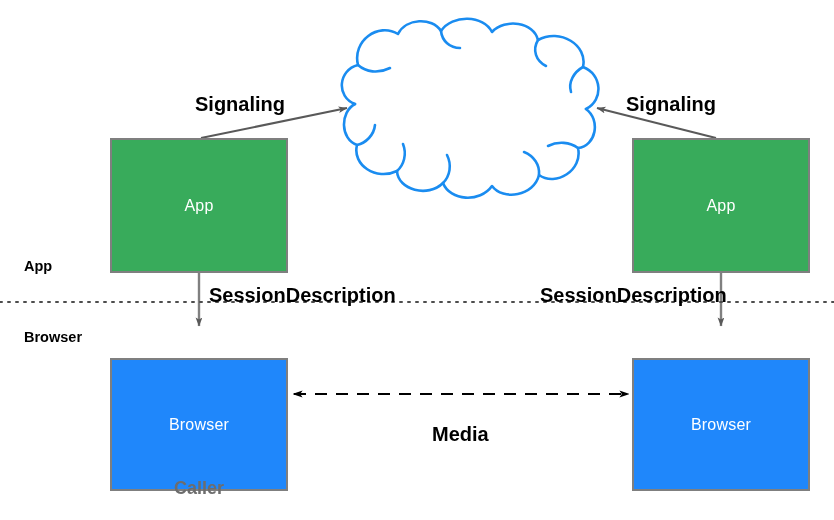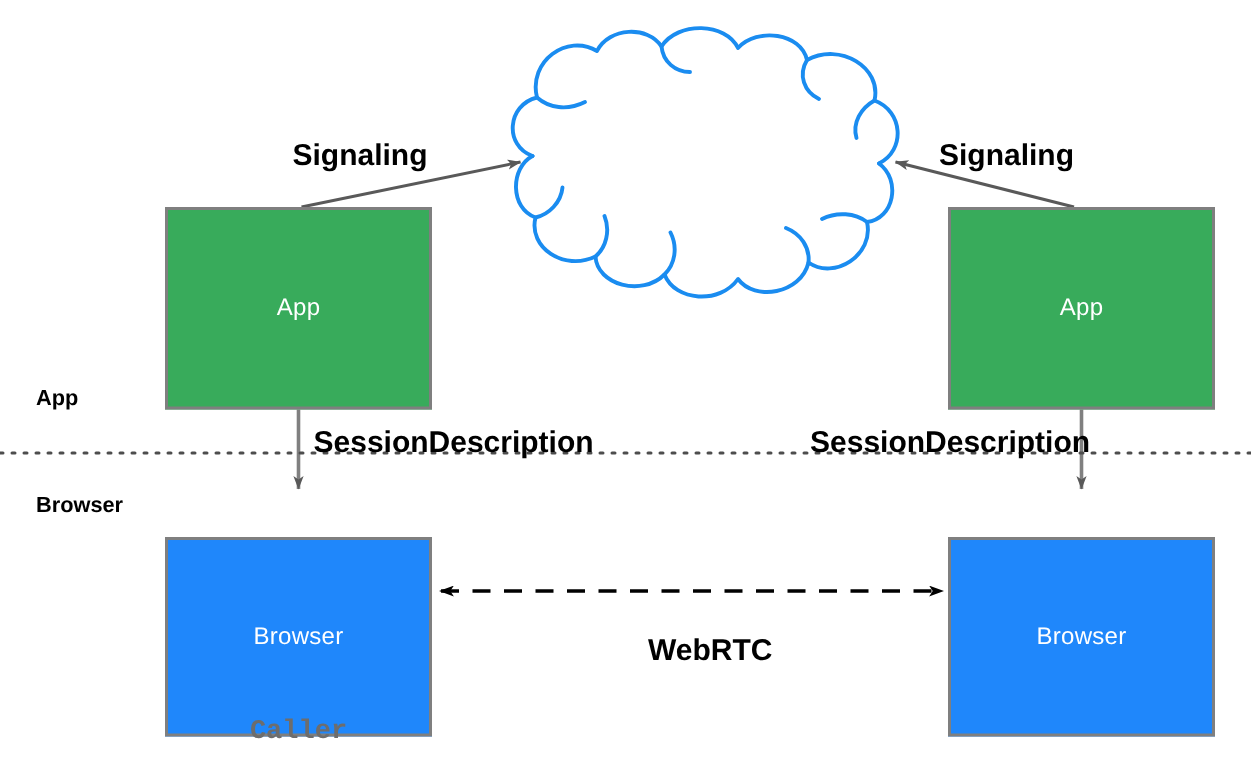--- a/index.html
+++ b/index.html
@@ -65,21 +65,21 @@
     white-space: nowrap;
     font-family: "Liberation Sans", sans-serif;
   }
   .role-label {
     position: absolute;
     font-size: 18px;
     font-weight: bold;
     color: #6d6d6d;
     white-space: nowrap;
     text-align: center;
-    font-family: Liberation Mono, monospace;
+    font-family: Liberation Sans, sans-serif;
   }
 
   .lbl-signaling-left  { left: 195px; top: 93px; }
   .lbl-signaling-right { left: 626px; top: 93px; }
   .lbl-sd-left         { left: 209px; top: 284px; }
   .lbl-sd-right        { left: 540px; top: 284px; }
   .lbl-media           { left: 432px; top: 423px; }
 
   .lbl-app-layer    { left: 24px; top: 258px; }
   .lbl-webrtc-layer { left: 24px; top: 329px; }
@@ -164,21 +164,21 @@
   </div>
 
   <div class="edge-label lbl-signaling-left">Signaling</div>
 
   <div class="edge-label lbl-signaling-right">Signaling</div>
 
   <div class="edge-label lbl-sd-left">SessionDescription</div>
 
   <div class="edge-label lbl-sd-right">SessionDescription</div>
 
-  <div class="edge-label lbl-media">WebRTC</div>
+  <div class="edge-label lbl-media">Media</div>
 
   <div class="layer-label lbl-app-layer">App</div>
 
   <div class="layer-label lbl-webrtc-layer">Browser</div>
 
   <div class="role-label lbl-caller">Caller</div>
 
 
 </div>
 

